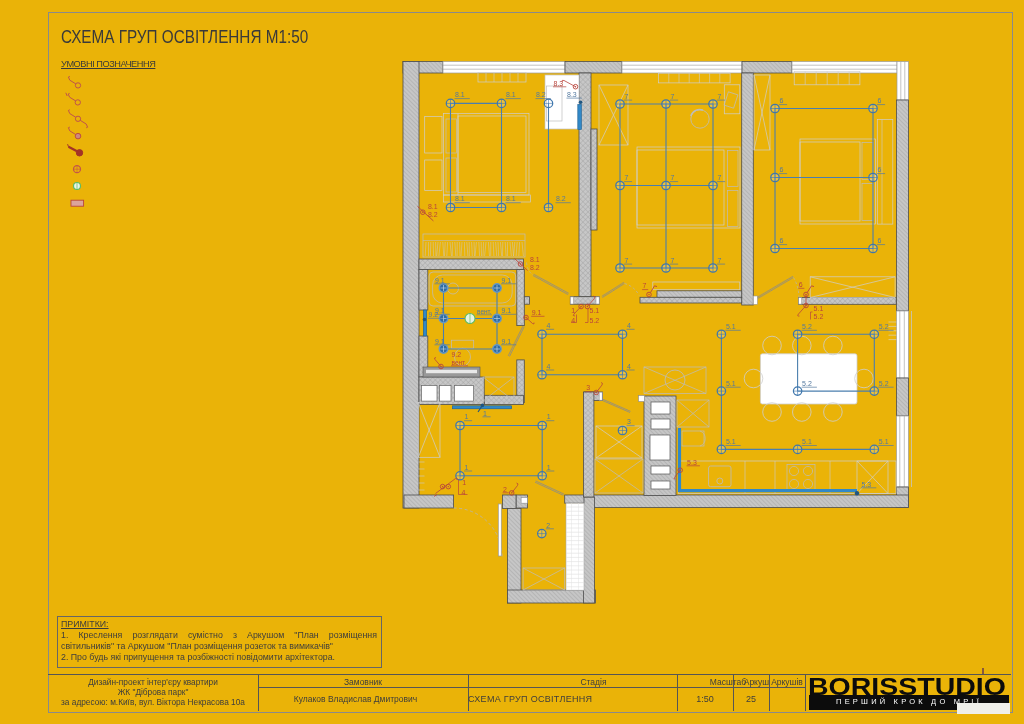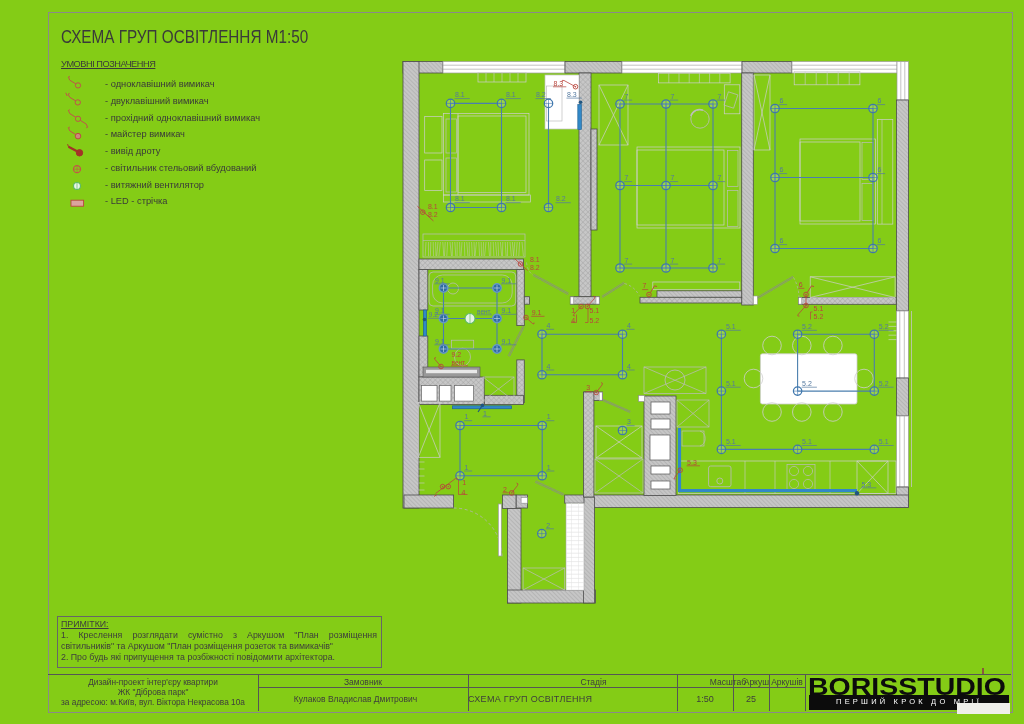--- a/index.html
+++ b/index.html
@@ -1,38 +1,30 @@
 <!DOCTYPE html>
 <html><head>
 <meta charset="utf-8">
 <style>
   html,body{margin:0;padding:0;background:#fff;}
-  .page{position:absolute;left:0;top:0;width:1024px;height:724px;background:#84cc16;overflow:hidden;
+  .page{position:absolute;left:0;top:0;width:1024px;height:724px;background:#eab308;overflow:hidden;
         font-family:"Liberation Sans",sans-serif;}
   .abs{position:absolute;}
   .cell{position:absolute;border-left:1px solid #555;box-sizing:border-box;}
 </style>
 </head>
 <body>
 <div class="page">
 
   <div class="abs" style="left:48px;top:12px;width:963px;height:699px;border:1px solid #8a8a8a;"></div>
 
   <div class="abs" style="left:61px;top:27px;font-size:17.5px;color:#3a3a3a;transform:scale(0.873,1);transform-origin:left top;">СХЕМА ГРУП ОСВІТЛЕННЯ М1:50</div>
 
   <div class="abs" style="left:61px;top:59px;font-size:9.2px;letter-spacing:-0.45px;color:#3a3a3a;text-decoration:underline;">УМОВНІ ПОЗНАЧЕННЯ</div>
 
-  <div class="abs" style="left:105px;top:76.3px;font-size:9.3px;color:#3a3a3a;line-height:16.7px;white-space:pre;">- одноклавішний вимикач
-- двуклавішний вимикач
-- прохідний одноклавішний вимикач
-- майстер вимикач
-- вивід дроту
-- світильник стельовий вбудований
-- витяжний вентилятор
-- LED - стрічка</div>
 
   <div class="abs" style="left:57px;top:616px;width:323px;height:50px;border:1px solid #666;"></div>
   <div class="abs" style="left:61px;top:619px;width:316px;font-size:8.8px;color:#3d3d3d;line-height:10.9px;">
     <span style="text-decoration:underline;text-align:center;">ПРИМІТКИ:</span><br>
     <span style="display:inline-block;width:316px;text-align:justify;text-align-last:justify;">1. Креслення розглядати сумістно з Аркушом "План розміщення</span>
     <span>світильників" та Аркушом "План розміщення розеток та вимикачів"</span><br>
     <span>2. Про будь які припущення та розбіжності повідомити архітектора.</span>
   </div>
 
   <div class="abs" style="left:48px;top:674px;width:963px;height:37px;border-top:1px solid #555;"></div>

